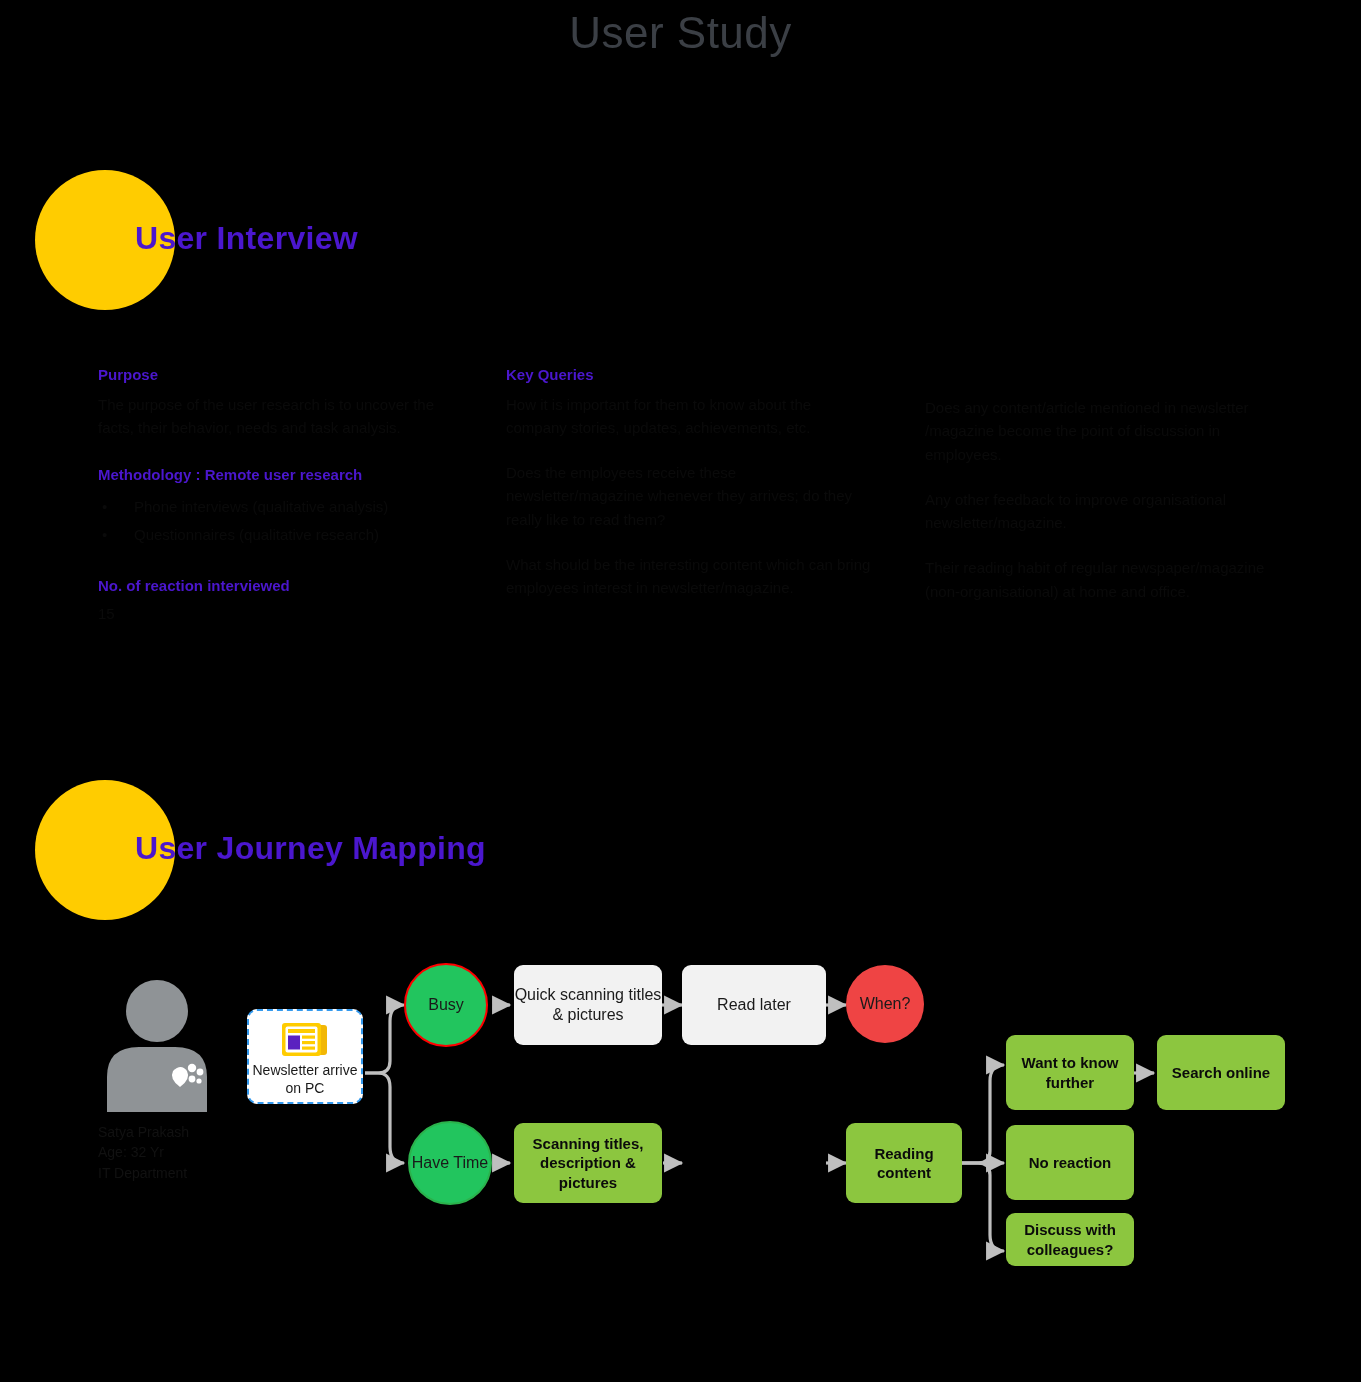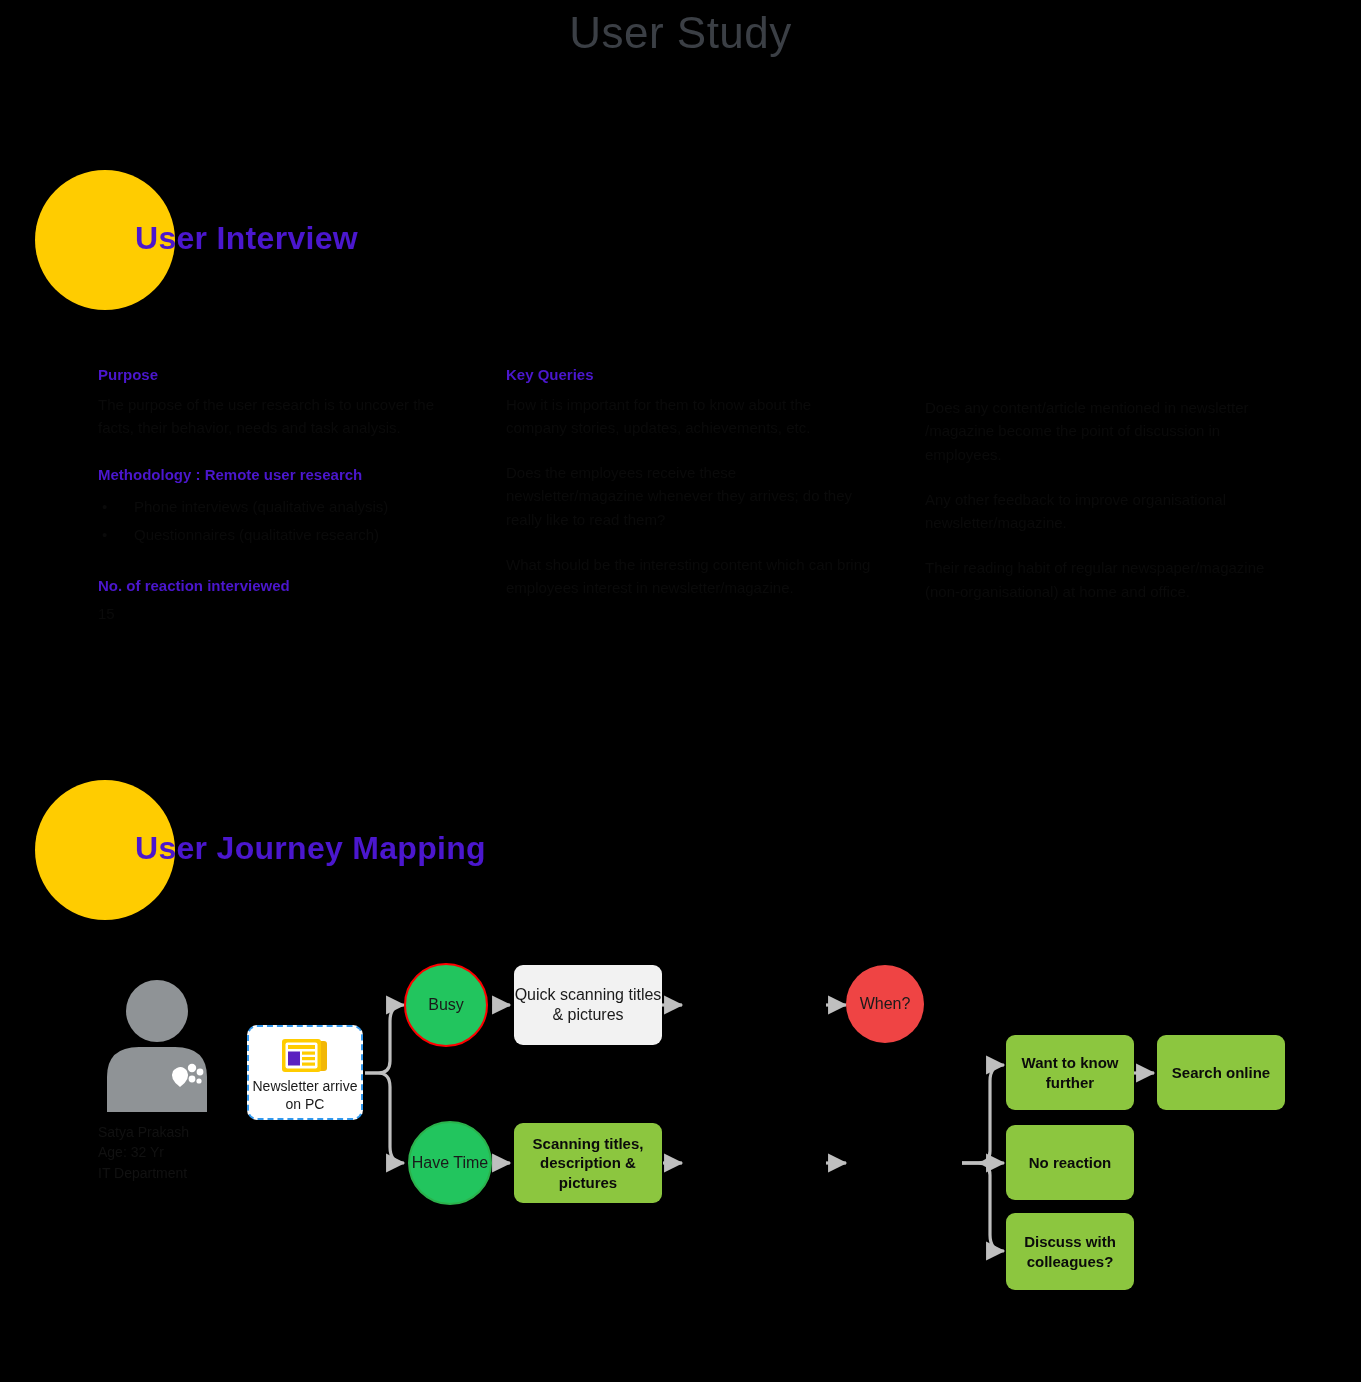--- a/index.html
+++ b/index.html
@@ -59,21 +59,21 @@
   }
   .node-rect{border-radius:9px;}
   .node-gray{background:#F2F2F2;color:#1a1a1a;font-size:16px;}
   .node-green{background:#8CC63F;color:#0b0b0b;font-size:15px;font-weight:bold;}
   .node-circle{border-radius:50%;background:#22c55e;color:#1a1a1a;font-size:16px;}
   .circle-red{border:2px solid #FF0000;}
   .circle-green{border:2px solid #2BB24C;}
   .circle-plain{background:#ef4444;}
 
   #node-newsletter{
-    left:247px;top:80px;width:116px;height:95px;background:#fff;border-radius:10px;
+    left:247px;top:64px;width:116px;height:95px;background:#fff;border-radius:10px;
     border:2px dashed #3399EE;flex-direction:column;gap:2px;
     font-size:14px;color:#1a1a1a;padding-top:4px;
   }
   #node-newsletter .news-label{line-height:1.25;}
 
   
   #persona{position:absolute;left:92px;top:22px;width:140px;text-align:center;}
   #persona .p-text{margin-top:6px;font-size:14px;color:#111;line-height:1.45;text-align:left;padding-left:6px;}
 
   svg.conn{position:absolute;left:0;top:0;width:1361px;height:380px;pointer-events:none;}
@@ -186,35 +186,41 @@
     <div class="node node-circle circle-red" style="left:404px;top:18px;width:84px;height:84px;">
       <span>Busy</span>
     </div>
     <div class="node node-circle circle-green" style="left:408px;top:176px;width:84px;height:84px;">
       <span style="white-space:pre-line">Have Time</span>
     </div>
 
     <div class="node node-rect node-gray" style="left:514px;top:20px;width:148px;height:80px;">
       <span>Quick scanning titles &amp; pictures</span>
     </div>
+    <div class="node node-rect node-gray" style="left:682px;top:20px;width:144px;height:80px;">
+      <span>Read later</span>
+    </div>
     <div class="node node-circle circle-plain" style="left:846px;top:20px;width:78px;height:78px;">
       <span>When?</span>
     </div>
 
     <div class="node node-rect node-green" style="left:514px;top:178px;width:148px;height:80px;">
       <span>Scanning titles, description &amp; pictures</span>
     </div>
+    <div class="node node-rect node-green" style="left:846px;top:178px;width:116px;height:80px;">
+      <span>Reading content</span>
+    </div>
 
     <div class="node node-rect node-green" style="left:1006px;top:90px;width:128px;height:75px;">
       <span>Want to know further</span>
     </div>
     <div class="node node-rect node-green" style="left:1157px;top:90px;width:128px;height:75px;">
       <span>Search online</span>
     </div>
     <div class="node node-rect node-green" style="left:1006px;top:180px;width:128px;height:75px;">
       <span>No reaction</span>
     </div>
-    <div class="node node-rect node-green" style="left:1006px;top:268px;width:128px;height:77px;">
+    <div class="node node-rect node-green" style="left:1006px;top:268px;width:128px;height:53px;">
       <span>Discuss with colleagues?</span>
     </div>
 
   </div>
 </div>
 
 </body></html>

